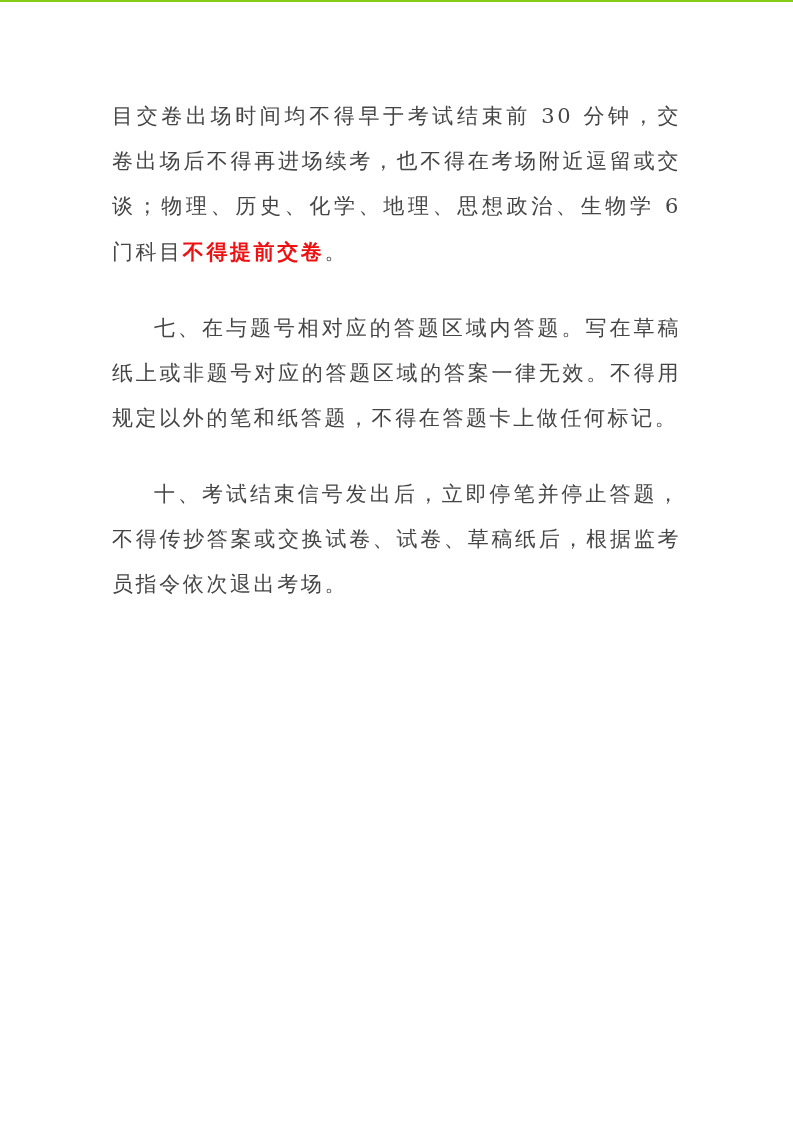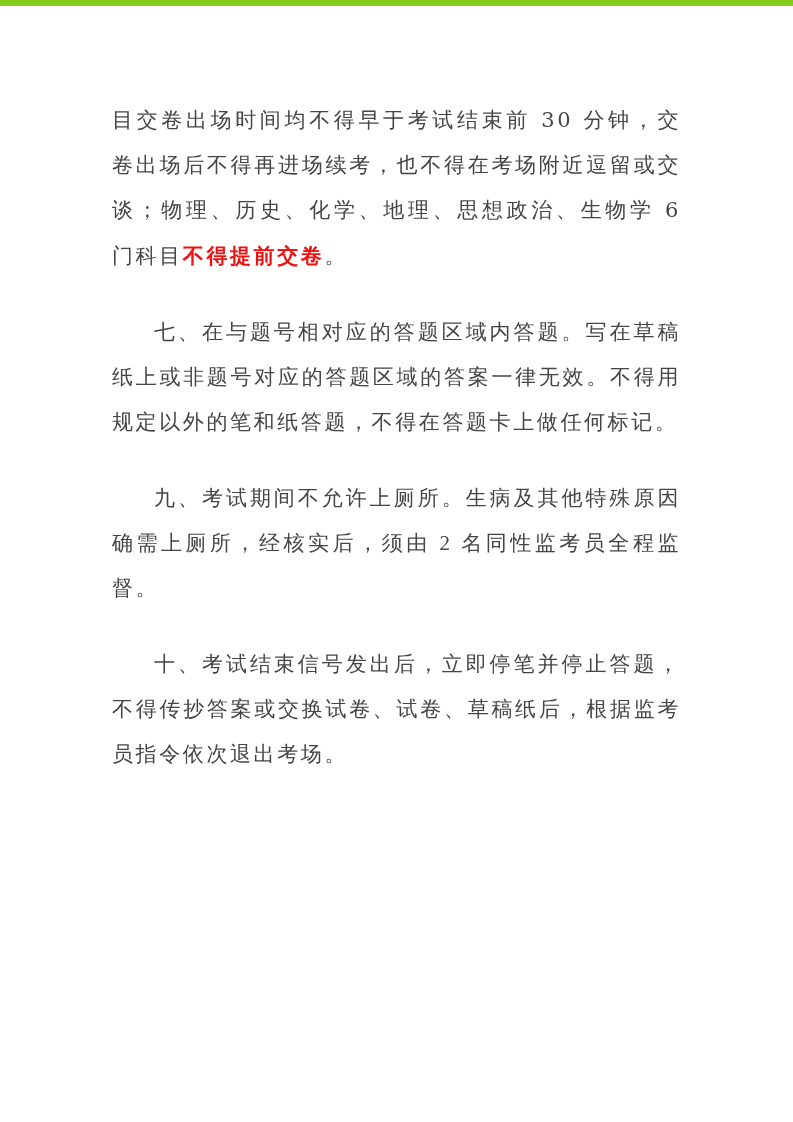--- a/index.html
+++ b/index.html
@@ -11,53 +11,51 @@
   html,body{
     width:793px;
     background:#fff;
     font-family:"DejaVu Serif","Liberation Serif",serif;
   }
   .page{
     position:relative;
     width:793px;
     height:1122px;
     background:var(--page-bg);
-    border-top:6px solid #84cc16;
+    border-top:2px solid #84cc16;
     padding:92px 112px 0 112px;
     overflow:hidden;
   }
   .doc-text p{
     font-size:21px;
     line-height:45px;
     letter-spacing:2.6px;
     color:var(--text-color);
     text-align:justify;
     text-justify:inter-ideograph;
   }
   .doc-text p.rule{
     text-indent:2em;
     margin-top:31px;
-    font-family:Liberation Serif, serif;
   }
   .doc-text .highlight{
     color:var(--highlight-color);
     font-weight:bold;
   }
 </style>
 </head>
 <body>
 
 <div class="page">
   <div class="doc-text">
 
     <p>
       <span>目交卷出场时间均不得早于考试结束前 30 分钟，交卷出场后不得再进场续考，也不得在考场附近逗留或交谈；物理、历史、化学、地理、思想政治、生物学 6 门科目</span><span class="highlight">不得提前交卷</span><span>。</span>
     </p>
 
     <p class="rule">七、在与题号相对应的答题区域内答题。写在草稿纸上或非题号对应的答题区域的答案一律无效。不得用规定以外的笔和纸答题，不得在答题卡上做任何标记。</p>
 
 
-    <p class="rule">九、考试期间不允许上厕所。生病及其他特殊原因确需上厕所，经核实后，须由 2 名同性监考员全程监督。</p>
 
     <p class="rule">十、考试结束信号发出后，立即停笔并停止答题，不得传抄答案或交换试卷、试卷、草稿纸后，根据监考员指令依次退出考场。</p>
 
   </div>
 </div>
 
 </body></html>

